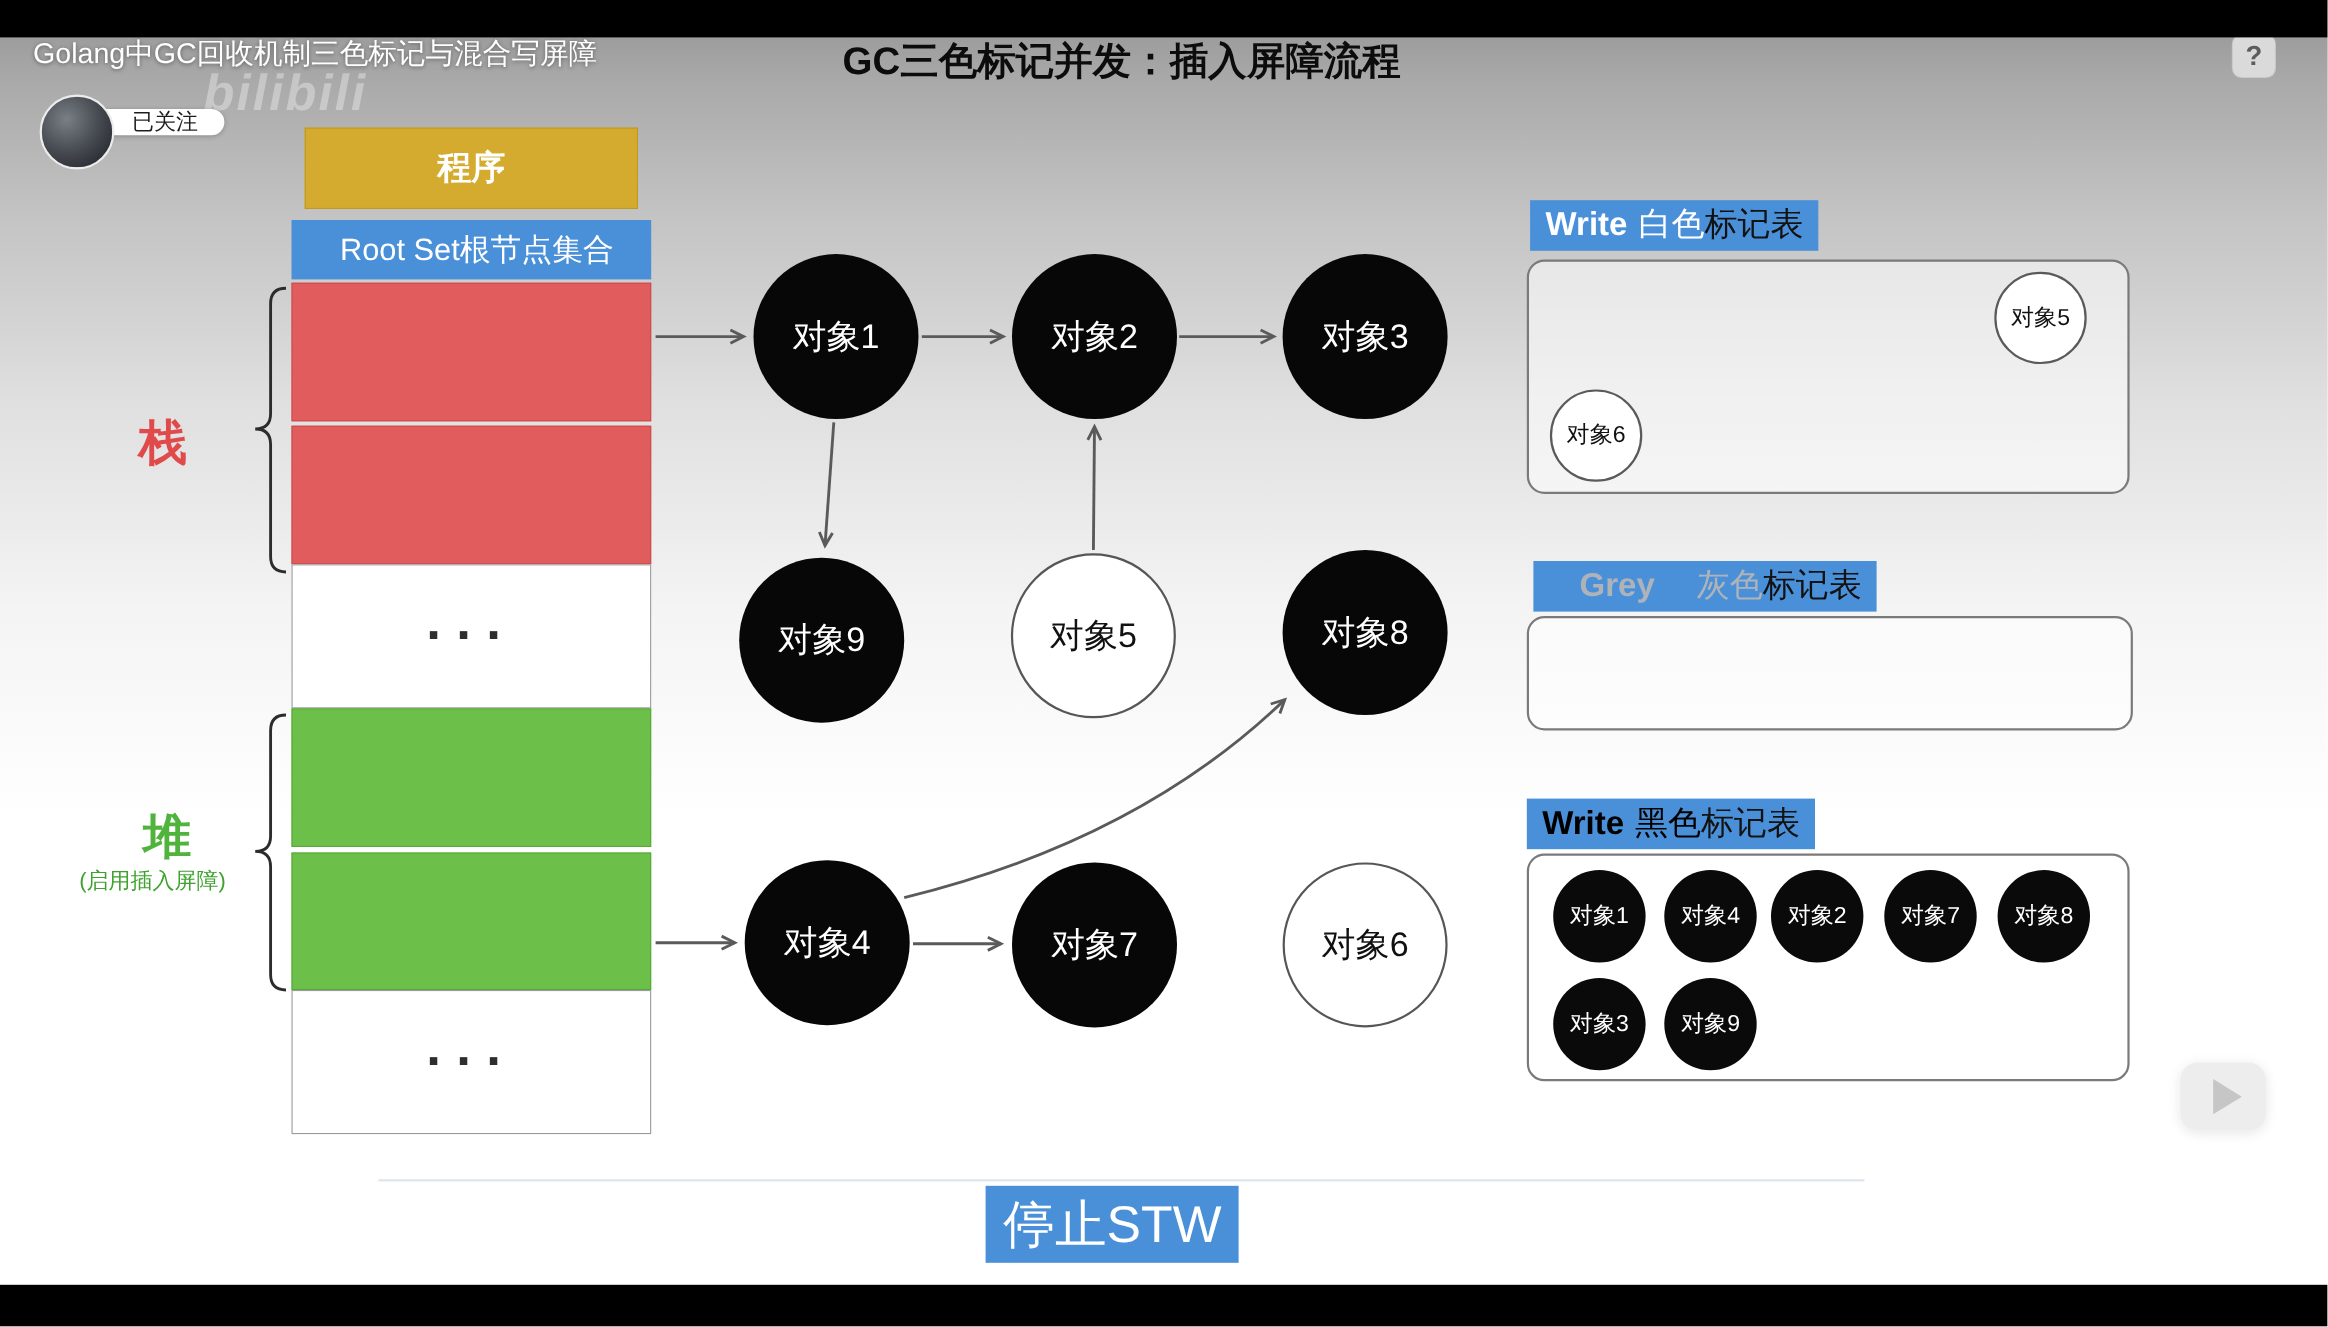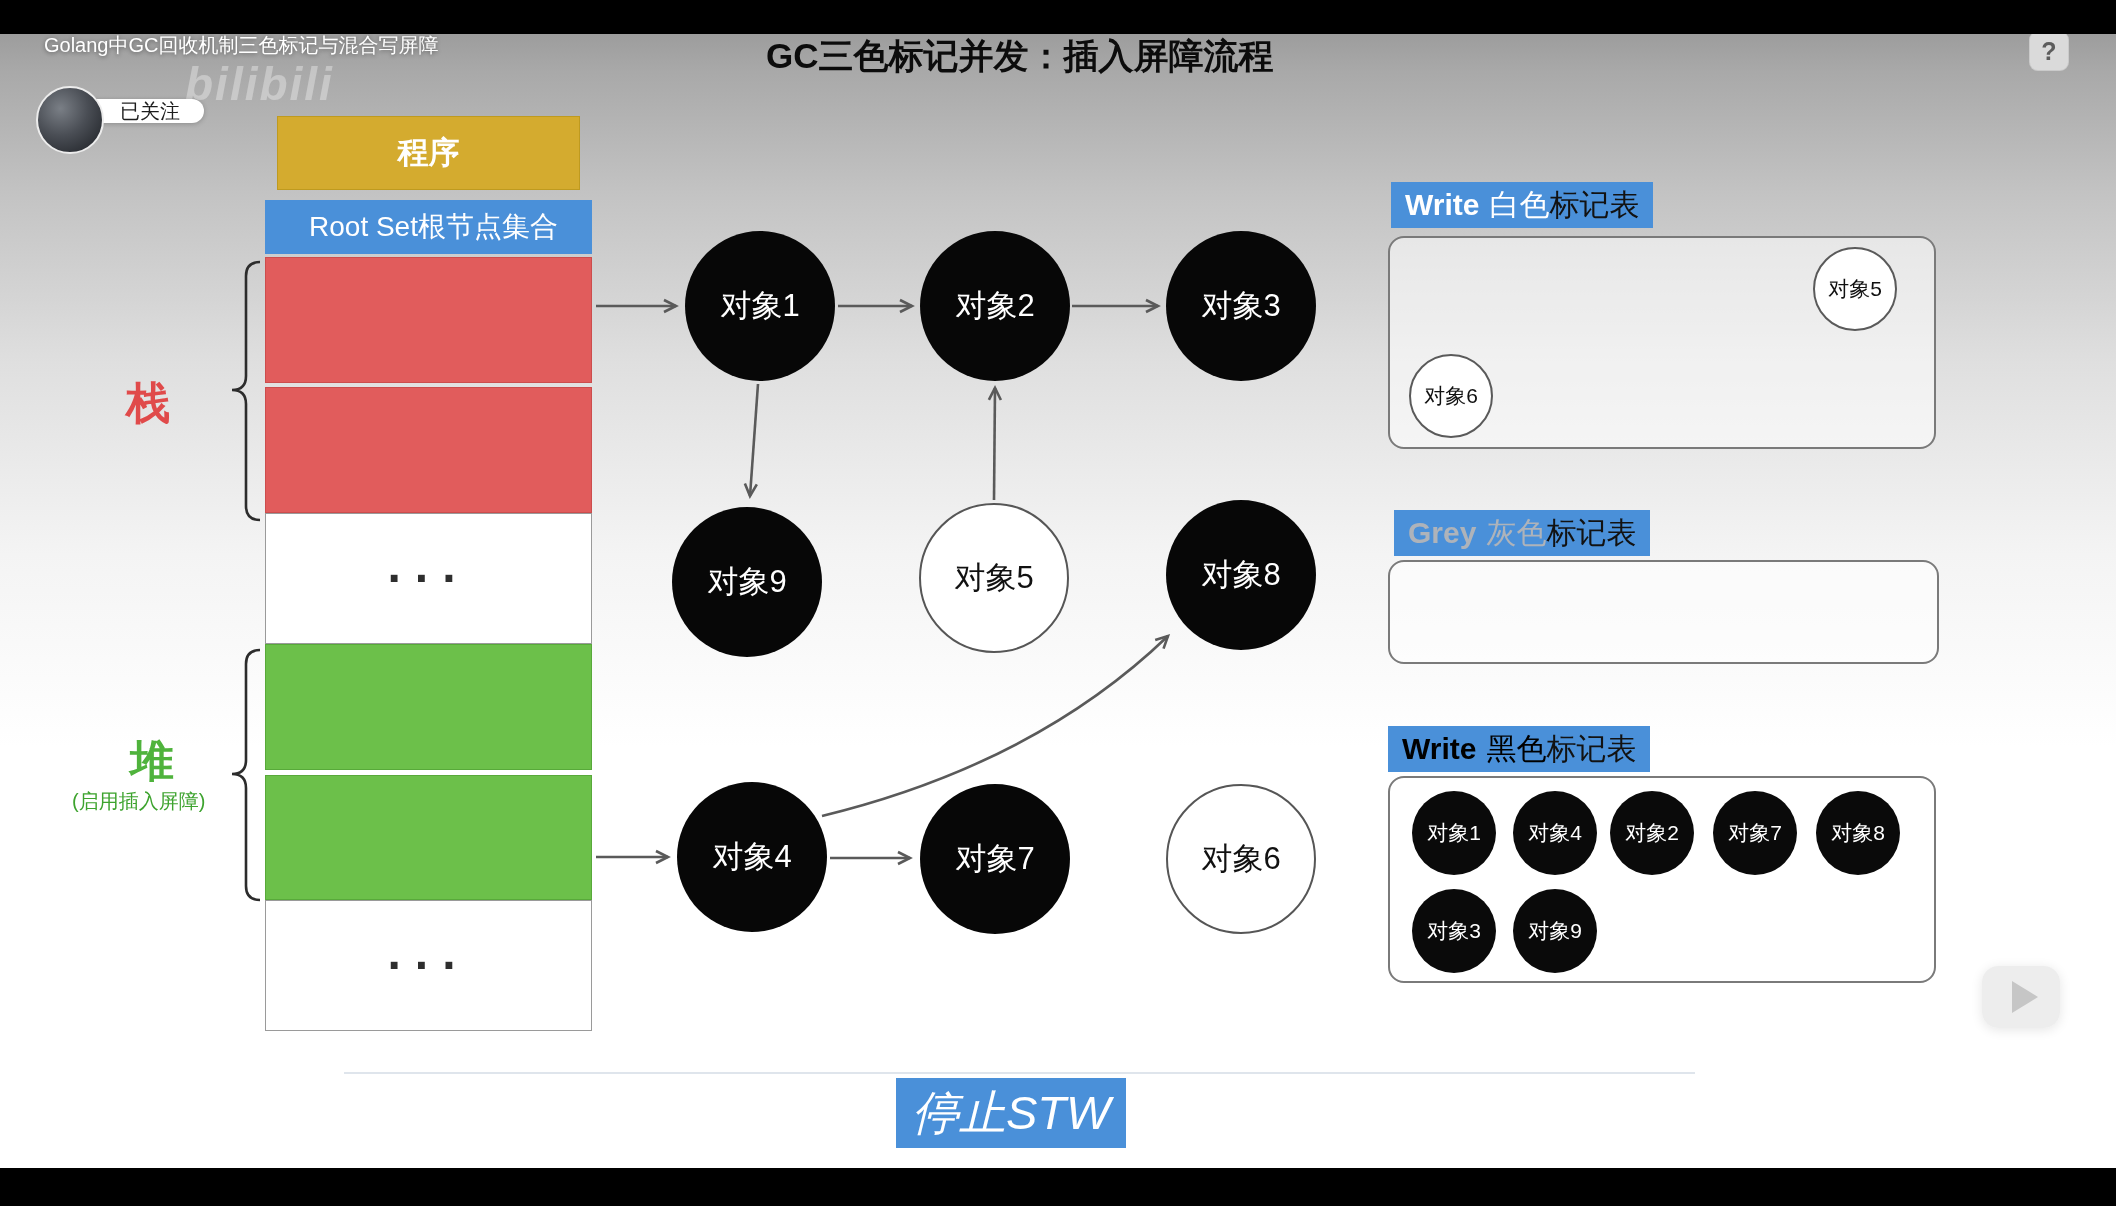--- a/index.html
+++ b/index.html
@@ -2,21 +2,21 @@
 <html><head>
 <meta charset="utf-8">
 <style>
   html,body{margin:0;padding:0;}
   body{width:2116px;height:1206px;font-family:"Liberation Sans","DejaVu Sans",sans-serif;line-height:1.15;}
   .canvas{position:relative;width:2116px;height:1206px;overflow:hidden;
     background:linear-gradient(180deg,#929292 0%,#a9a9a9 6%,#c3c3c3 16%,#dfdfdf 30%,#f4f4f4 46%,#ffffff 62%,#ffffff 100%);}
   .topbar{position:absolute;top:0;left:0;width:100%;height:34px;background:#000;z-index:30;}
   .bottombar{position:absolute;bottom:0;left:0;width:100%;height:38px;background:#000;z-index:30;}
 
-  .video-title{position:absolute;left:44px;top:34px;font-size:20px;color:#fff;text-shadow:0 1px 4px rgba(0,0,0,.45);z-index:25;}
+  .video-title{position:absolute;left:30px;top:34px;font-size:26px;color:#fff;text-shadow:0 1px 4px rgba(0,0,0,.45);z-index:25;}
   .watermark{position:absolute;left:185px;top:58px;font-size:46px;font-weight:bold;font-style:italic;color:rgba(255,255,255,.34);letter-spacing:2px;z-index:2;}
   .avatar{position:absolute;left:36px;top:86px;width:64px;height:64px;border-radius:50%;
     background:radial-gradient(circle at 35% 32%,#7a7f86 0%,#4a4e55 45%,#23262b 90%);border:2px solid #ececec;z-index:6;}
   .follow-pill{position:absolute;left:76px;top:99px;height:24px;padding:0 24px 0 44px;background:#fff;border-radius:22px;
     display:flex;align-items:flex-end;font-size:20px;color:#1d1d1d;box-shadow:0 1px 5px rgba(0,0,0,.22);z-index:5;}
   .heading{position:absolute;left:766px;top:36px;font-size:35px;font-weight:bold;color:#0c0c0c;z-index:5;}
   .help-btn{position:absolute;left:2029px;top:31px;width:40px;height:40px;border-radius:9px;background:#dadada;
     display:flex;align-items:center;justify-content:center;font-size:25px;font-weight:bold;color:#5c5c5c;
     box-shadow:inset 0 0 0 1px rgba(0,0,0,.07);z-index:25;}
 
@@ -40,34 +40,34 @@
   .node{position:absolute;width:150px;height:150px;border-radius:50%;display:flex;align-items:center;justify-content:center;
     font-size:31px;z-index:8;box-sizing:border-box;}
   .node.black{background:#070707;color:#fff;}
   .node.white{background:#fff;color:#111;border:2px solid #565656;}
 
   
   .table-label{position:absolute;height:46px;background:#4a90d9;display:flex;align-items:center;padding:0 14px;font-size:30px;z-index:6;white-space:nowrap;}
   .tl-word{font-weight:bold;margin-right:10px;}
   .tl-suffix{color:#121212;}
   .lbl-white .tl-word,.lbl-white .tl-cn{color:#fff;}
-  .lbl-grey .tl-word,.lbl-grey .tl-cn{color:#aeb3ba;}
+  .lbl-grey .tl-word,.lbl-grey .tl-cn{color:#aeb3ba;margin-left:28px;}
   .lbl-black .tl-word,.lbl-black .tl-cn{color:#000;}
   .table-box{position:absolute;border:2px solid #7a7a7a;border-radius:16px;background:rgba(255,255,255,.55);z-index:4;box-sizing:border-box;}
   .box-white{left:1388px;top:236px;width:548px;height:213px;}
   .box-grey{left:1388px;top:560px;width:551px;height:104px;}
   .box-black{left:1388px;top:776px;width:548px;height:207px;}
   .mini{position:absolute;width:84px;height:84px;border-radius:50%;display:flex;align-items:center;justify-content:center;
     font-size:21px;z-index:7;box-sizing:border-box;}
   .mini.white{background:#fff;border:2px solid #5a5a5a;color:#111;}
   .mini.black{background:#0a0a0a;color:#fff;}
 
   .divider{position:absolute;left:344px;top:1072px;width:1351px;height:2px;background:rgba(185,198,212,.45);z-index:3;}
   .stw{position:absolute;left:896px;top:1078px;height:70px;padding:0 16px;background:#4a90d9;color:#fff;
-    display:flex;align-items:center;font-size:47px;z-index:6;font-style:italic;}
+    display:flex;align-items:center;font-size:47px;z-index:6;}
 
   .play-badge{position:absolute;left:1982px;top:966px;width:78px;height:62px;background:rgba(236,236,236,.95);
     border-radius:16px;display:flex;align-items:center;justify-content:center;box-shadow:0 2px 12px rgba(0,0,0,.10);z-index:10;}
   .play-tri{width:0;height:0;border-left:26px solid #c6c6c6;border-top:16px solid transparent;border-bottom:16px solid transparent;margin-left:8px;}
 
   .overlay-svg{position:absolute;left:0;top:0;z-index:5;pointer-events:none;}
 </style>
 </head>
 <body>
 

